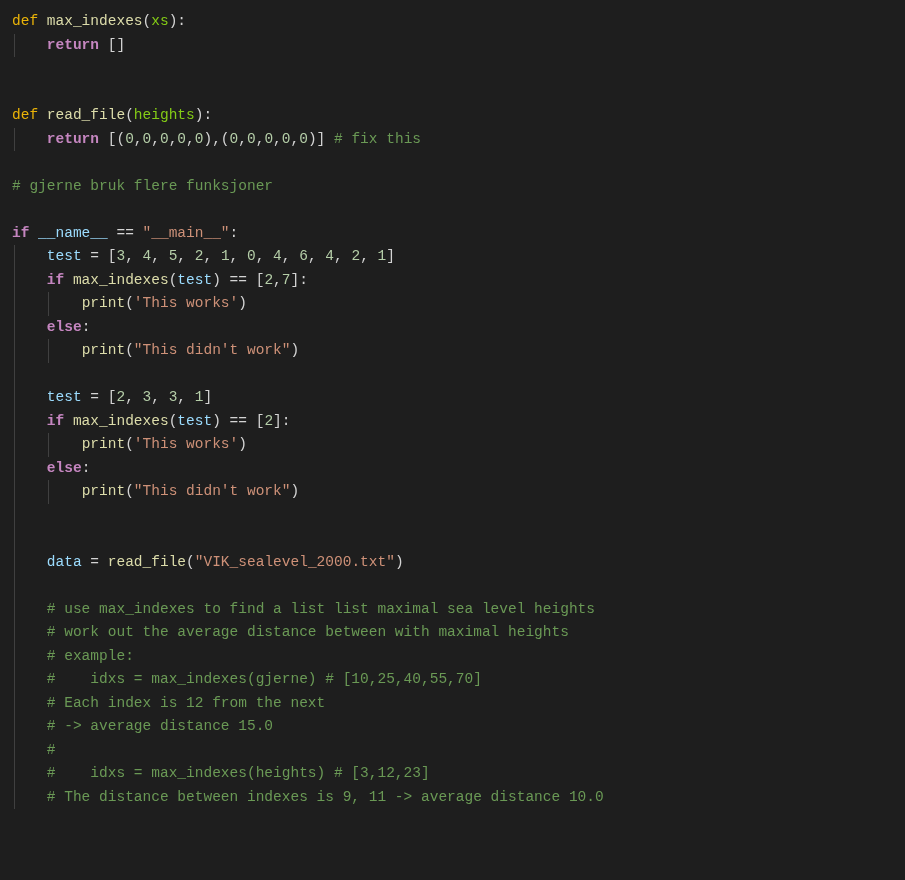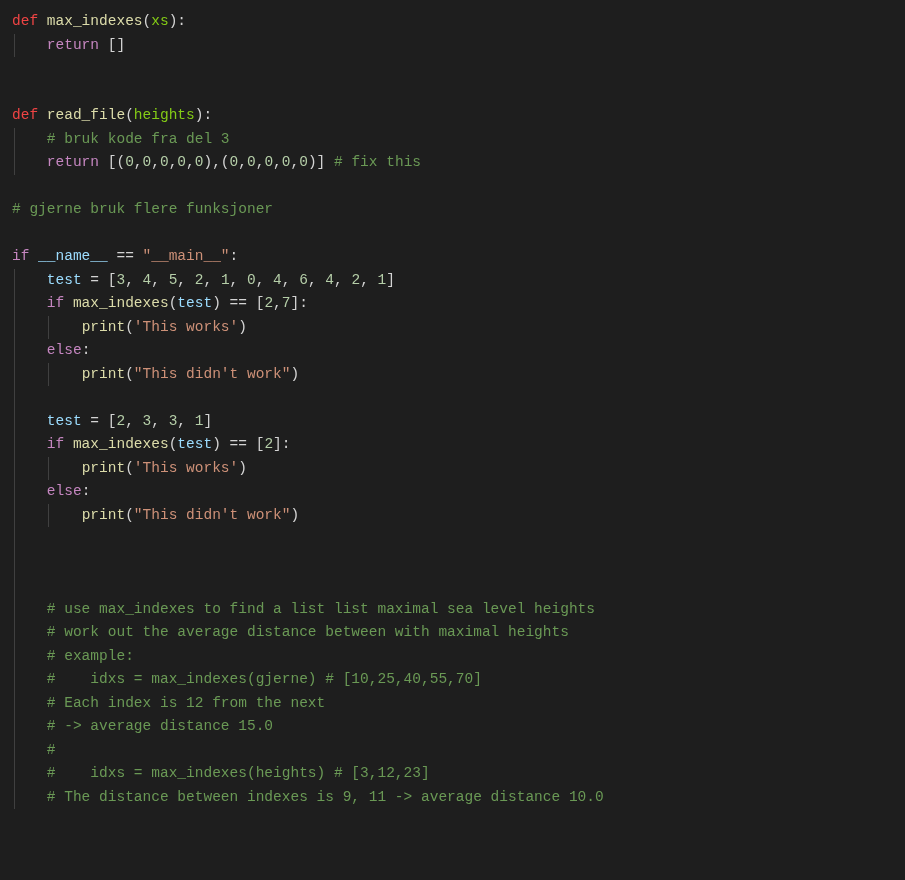--- a/index.html
+++ b/index.html
@@ -8,22 +8,22 @@
     font-family: 'Consolas', 'Monaco', 'Courier New', monospace;
     font-size: 14.5px;
     line-height: 23.5px;
     color: #d4d4d4;
     width: 905px;
     height: 880px;
     overflow: hidden;
     padding: 10px 0 0 12px;
   }
   .line { white-space: pre; position: relative; }
-  .kw-def { color: #ef4444; text-align: right; }
-  .kw-ctrl { color: #c586c0; }
+  .kw-def { color: #eab308; text-align: right; }
+  .kw-ctrl { color: #c586c0; font-weight: bold; }
   .fn { color: #dcdcaa; }
   .param { color: #84cc16; }
   .var { color: #9cdcfe; }
   .punct { color: #d4d4d4; }
   .comment { color: #6a9955; }
   .number { color: #b5cea8; }
   .string { color: #ce9178; }
   .guide {
     position: absolute;
     left: 0;
@@ -38,39 +38,39 @@
 </style>
 </head>
 <body>
 
 <div class="code-area" id="code-container">
     <div class="line"><span></span><span class="kw-def">def</span><span class="punct"> </span><span class="fn">max_indexes</span><span class="punct">(</span><span class="param">xs</span><span class="punct">):</span></div>
     <div class="line"><span class="guide" style="left: 2px;"></span><span>    </span><span class="kw-ctrl">return</span><span class="punct"> []</span></div>
     <div class="line"><span></span>&nbsp;</div>
     <div class="line"><span></span>&nbsp;</div>
     <div class="line"><span></span><span class="kw-def">def</span><span class="punct"> </span><span class="fn">read_file</span><span class="punct">(</span><span class="param">heights</span><span class="punct">):</span></div>
-    <div class="line"><span class="guide" style="left: 2px;"></span><span>    </span><span class="comment"># bruk kode fra del 3</span></div>
     <div class="line"><span class="guide" style="left: 2px;"></span><span>    </span><span class="kw-ctrl">return</span><span class="punct"> [(</span><span class="number">0</span><span class="punct">,</span><span class="number">0</span><span class="punct">,</span><span class="number">0</span><span class="punct">,</span><span class="number">0</span><span class="punct">,</span><span class="number">0</span><span class="punct">),(</span><span class="number">0</span><span class="punct">,</span><span class="number">0</span><span class="punct">,</span><span class="number">0</span><span class="punct">,</span><span class="number">0</span><span class="punct">,</span><span class="number">0</span><span class="punct">)] </span><span class="comment"># fix this</span></div>
     <div class="line"><span></span>&nbsp;</div>
     <div class="line"><span></span><span class="comment"># gjerne bruk flere funksjoner</span></div>
     <div class="line"><span></span>&nbsp;</div>
     <div class="line"><span></span><span class="kw-ctrl">if</span><span class="punct"> </span><span class="var">__name__</span><span class="punct"> == </span><span class="string">"__main__"</span><span class="punct">:</span></div>
     <div class="line"><span class="guide" style="left: 2px;"></span><span>    </span><span class="var">test</span><span class="punct"> = [</span><span class="number">3</span><span class="punct">, </span><span class="number">4</span><span class="punct">, </span><span class="number">5</span><span class="punct">, </span><span class="number">2</span><span class="punct">, </span><span class="number">1</span><span class="punct">, </span><span class="number">0</span><span class="punct">, </span><span class="number">4</span><span class="punct">, </span><span class="number">6</span><span class="punct">, </span><span class="number">4</span><span class="punct">, </span><span class="number">2</span><span class="punct">, </span><span class="number">1</span><span class="punct">]</span></div>
     <div class="line"><span class="guide" style="left: 2px;"></span><span>    </span><span class="kw-ctrl">if</span><span class="punct"> </span><span class="fn">max_indexes</span><span class="punct">(</span><span class="var">test</span><span class="punct">) == [</span><span class="number">2</span><span class="punct">,</span><span class="number">7</span><span class="punct">]:</span></div>
     <div class="line"><span class="guide" style="left: 2px;"></span><span class="guide" style="left: 35.72px;"></span><span>        </span><span class="fn">print</span><span class="punct">(</span><span class="string">'This works'</span><span class="punct">)</span></div>
     <div class="line"><span class="guide" style="left: 2px;"></span><span>    </span><span class="kw-ctrl">else</span><span class="punct">:</span></div>
     <div class="line"><span class="guide" style="left: 2px;"></span><span class="guide" style="left: 35.72px;"></span><span>        </span><span class="fn">print</span><span class="punct">(</span><span class="string">"This didn't work"</span><span class="punct">)</span></div>
     <div class="line"><span class="guide" style="left: 2px;"></span><span></span>&nbsp;</div>
     <div class="line"><span class="guide" style="left: 2px;"></span><span>    </span><span class="var">test</span><span class="punct"> = [</span><span class="number">2</span><span class="punct">, </span><span class="number">3</span><span class="punct">, </span><span class="number">3</span><span class="punct">, </span><span class="number">1</span><span class="punct">]</span></div>
     <div class="line"><span class="guide" style="left: 2px;"></span><span>    </span><span class="kw-ctrl">if</span><span class="punct"> </span><span class="fn">max_indexes</span><span class="punct">(</span><span class="var">test</span><span class="punct">) == [</span><span class="number">2</span><span class="punct">]:</span></div>
     <div class="line"><span class="guide" style="left: 2px;"></span><span class="guide" style="left: 35.72px;"></span><span>        </span><span class="fn">print</span><span class="punct">(</span><span class="string">'This works'</span><span class="punct">)</span></div>
     <div class="line"><span class="guide" style="left: 2px;"></span><span>    </span><span class="kw-ctrl">else</span><span class="punct">:</span></div>
     <div class="line"><span class="guide" style="left: 2px;"></span><span class="guide" style="left: 35.72px;"></span><span>        </span><span class="fn">print</span><span class="punct">(</span><span class="string">"This didn't work"</span><span class="punct">)</span></div>
     <div class="line"><span class="guide" style="left: 2px;"></span><span></span>&nbsp;</div>
     <div class="line"><span class="guide" style="left: 2px;"></span><span></span>&nbsp;</div>
+    <div class="line"><span class="guide" style="left: 2px;"></span><span>    </span><span class="var">data</span><span class="punct"> = </span><span class="fn">read_file</span><span class="punct">(</span><span class="string">"VIK_sealevel_2000.txt"</span><span class="punct">)</span></div>
     <div class="line"><span class="guide" style="left: 2px;"></span><span></span>&nbsp;</div>
     <div class="line"><span class="guide" style="left: 2px;"></span><span>    </span><span class="comment"># use max_indexes to find a list list maximal sea level heights</span></div>
     <div class="line"><span class="guide" style="left: 2px;"></span><span>    </span><span class="comment"># work out the average distance between with maximal heights</span></div>
     <div class="line"><span class="guide" style="left: 2px;"></span><span>    </span><span class="comment"># example:</span></div>
     <div class="line"><span class="guide" style="left: 2px;"></span><span>    </span><span class="comment">#    idxs = max_indexes(gjerne) # [10,25,40,55,70]</span></div>
     <div class="line"><span class="guide" style="left: 2px;"></span><span>    </span><span class="comment"># Each index is 12 from the next</span></div>
     <div class="line"><span class="guide" style="left: 2px;"></span><span>    </span><span class="comment"># -&gt; average distance 15.0</span></div>
     <div class="line"><span class="guide" style="left: 2px;"></span><span>    </span><span class="comment">#</span></div>
     <div class="line"><span class="guide" style="left: 2px;"></span><span>    </span><span class="comment">#    idxs = max_indexes(heights) # [3,12,23]</span></div>
     <div class="line"><span class="guide" style="left: 2px;"></span><span>    </span><span class="comment"># The distance between indexes is 9, 11 -&gt; average distance 10.0</span></div>

